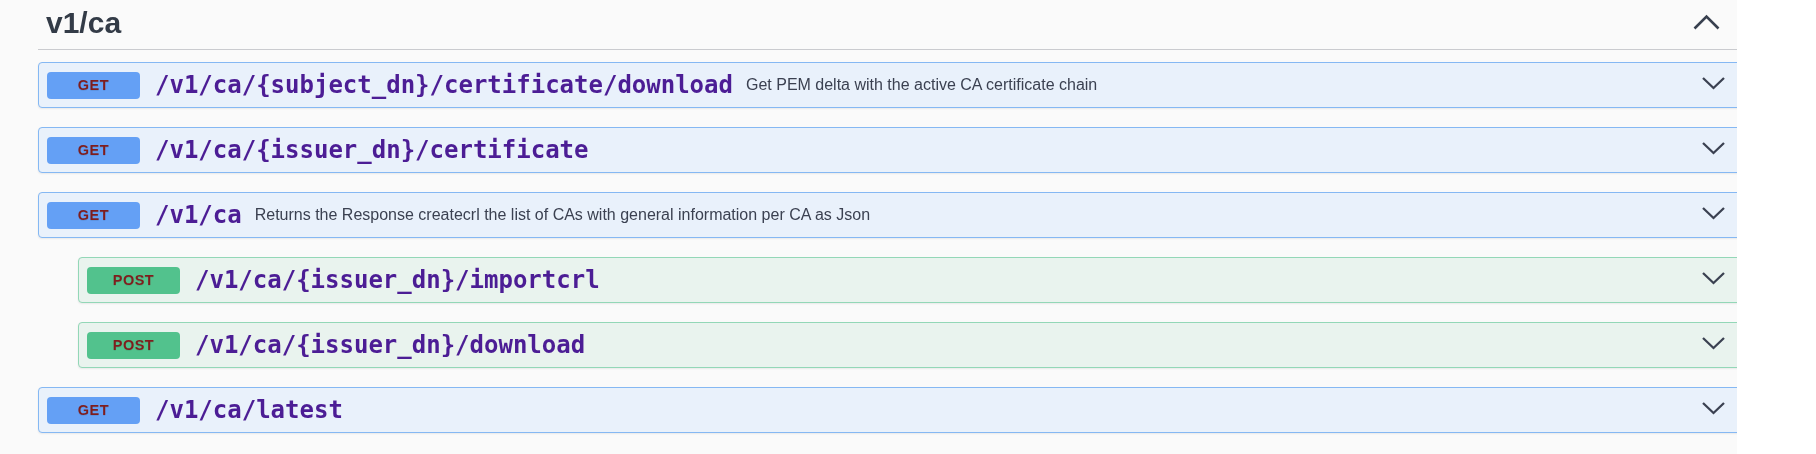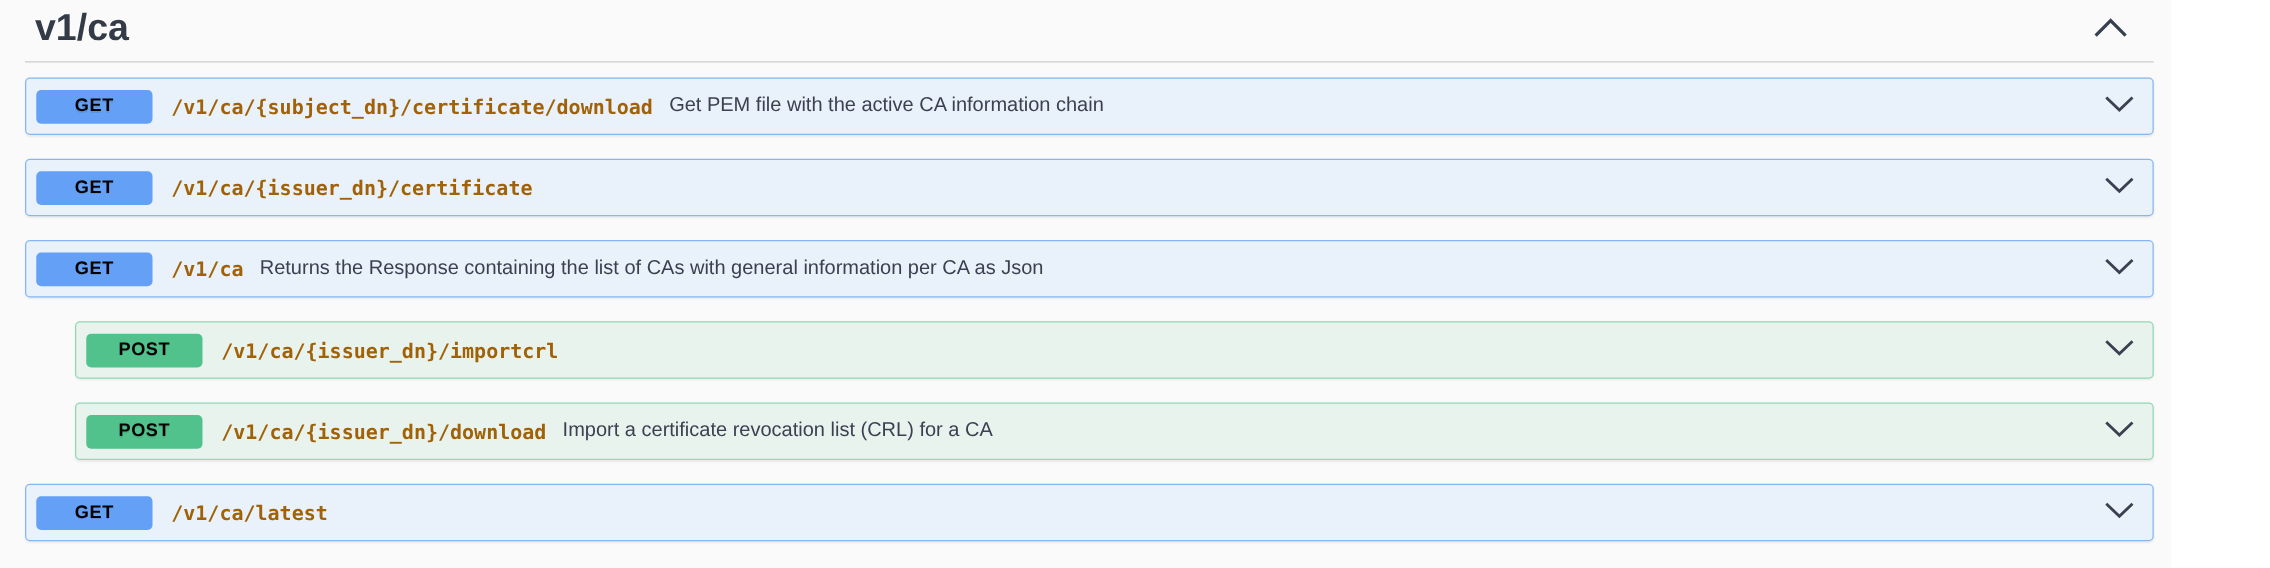--- a/index.html
+++ b/index.html
@@ -12,21 +12,21 @@
     color: #3b4151;
   }
   .right-gutter {
     position: absolute;
     left: 1737px; top: 0;
     width: 79px; height: 454px;
     background: #ffffff;
   }
   .wrapper {
     position: absolute;
-    left: 20px; top: 0;
+    left: 38px; top: 0;
     width: 1703px;
   }
   
   .tag-header {
     height: 50px;
     display: flex;
     align-items: center;
     justify-content: space-between;
     padding: 0 20px 4px 8px;
     border-bottom: 1px solid rgba(59,65,81,.25);
@@ -54,35 +54,35 @@
   }
   .opblock.get  { background: #e9f1fb; border-color: #85b8f3; }
   .opblock.post { background: #e9f3ee; border-color: #93d7b7; margin-left: 40px; }
   .method-badge {
     min-width: 93px;
     height: 27px;
     border-radius: 4px;
     display: flex;
     align-items: center;
     justify-content: center;
-    color: #000000;
+    color: #7f1d1d;
     font-size: 14.5px;
     font-weight: bold;
     letter-spacing: .5px;
     text-shadow: 0 1px 0 rgba(0,0,0,.08);
     flex: 0 0 auto;
   }
   .get  .method-badge { background: #64a0f5; }
   .post .method-badge { background: #52c28d; }
   .path {
     margin-left: 15px;
     font-family: "DejaVu Sans Mono", monospace;
     font-weight: bold;
-    font-size: 16px;
-    color: #a16207;
+    font-size: 24px;
+    color: #4c1d95;
     white-space: nowrap;
   }
   .desc {
     margin-left: 13px;
     font-size: 16px;
     color: #3b4151;
     white-space: nowrap;
   }
   .row-chevron { margin-left: auto; }
 </style>
@@ -98,63 +98,62 @@
         <path d="M2.5 14.5 L14.5 2.5 L26.5 14.5" fill="none" stroke="#38404f" stroke-width="2.6" stroke-linejoin="miter"></path>
       </svg>
     </span>
   </div>
 
   <div class="operations">
 
     <div class="opblock get">
       <span class="method-badge">GET</span>
       <span class="path">/v1/ca/{subject_dn}/certificate/download</span>
-      <span class="desc">Get PEM file with the active CA information chain</span>
+      <span class="desc">Get PEM delta with the active CA certificate chain</span>
       <span class="row-chevron">
         <svg width="25" height="14" viewBox="0 0 25 14">
             <path d="M2 2 L12.5 12 L23 2" fill="none" stroke="#3b4151" stroke-width="2.3" stroke-linejoin="miter"></path>
           </svg>
       </span>
     </div>
 
     <div class="opblock get">
       <span class="method-badge">GET</span>
       <span class="path">/v1/ca/{issuer_dn}/certificate</span>
       <span class="row-chevron">
         <svg width="25" height="14" viewBox="0 0 25 14">
             <path d="M2 2 L12.5 12 L23 2" fill="none" stroke="#3b4151" stroke-width="2.3" stroke-linejoin="miter"></path>
           </svg>
       </span>
     </div>
 
     <div class="opblock get">
       <span class="method-badge">GET</span>
       <span class="path">/v1/ca</span>
-      <span class="desc">Returns the Response containing the list of CAs with general information per CA as Json</span>
+      <span class="desc">Returns the Response createcrl the list of CAs with general information per CA as Json</span>
       <span class="row-chevron">
         <svg width="25" height="14" viewBox="0 0 25 14">
             <path d="M2 2 L12.5 12 L23 2" fill="none" stroke="#3b4151" stroke-width="2.3" stroke-linejoin="miter"></path>
           </svg>
       </span>
     </div>
 
     <div class="opblock post">
       <span class="method-badge">POST</span>
       <span class="path">/v1/ca/{issuer_dn}/importcrl</span>
       <span class="row-chevron">
         <svg width="25" height="14" viewBox="0 0 25 14">
             <path d="M2 2 L12.5 12 L23 2" fill="none" stroke="#3b4151" stroke-width="2.3" stroke-linejoin="miter"></path>
           </svg>
       </span>
     </div>
 
     <div class="opblock post">
       <span class="method-badge">POST</span>
       <span class="path">/v1/ca/{issuer_dn}/download</span>
-      <span class="desc">Import a certificate revocation list (CRL) for a CA</span>
       <span class="row-chevron">
         <svg width="25" height="14" viewBox="0 0 25 14">
             <path d="M2 2 L12.5 12 L23 2" fill="none" stroke="#3b4151" stroke-width="2.3" stroke-linejoin="miter"></path>
           </svg>
       </span>
     </div>
 
     <div class="opblock get">
       <span class="method-badge">GET</span>
       <span class="path">/v1/ca/latest</span>

